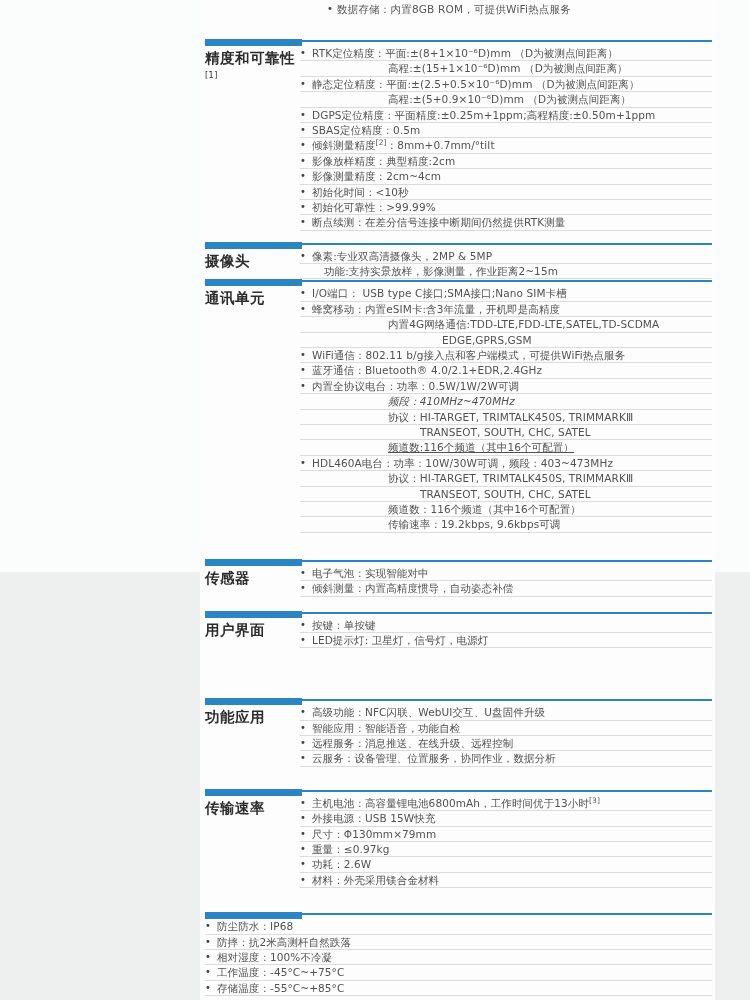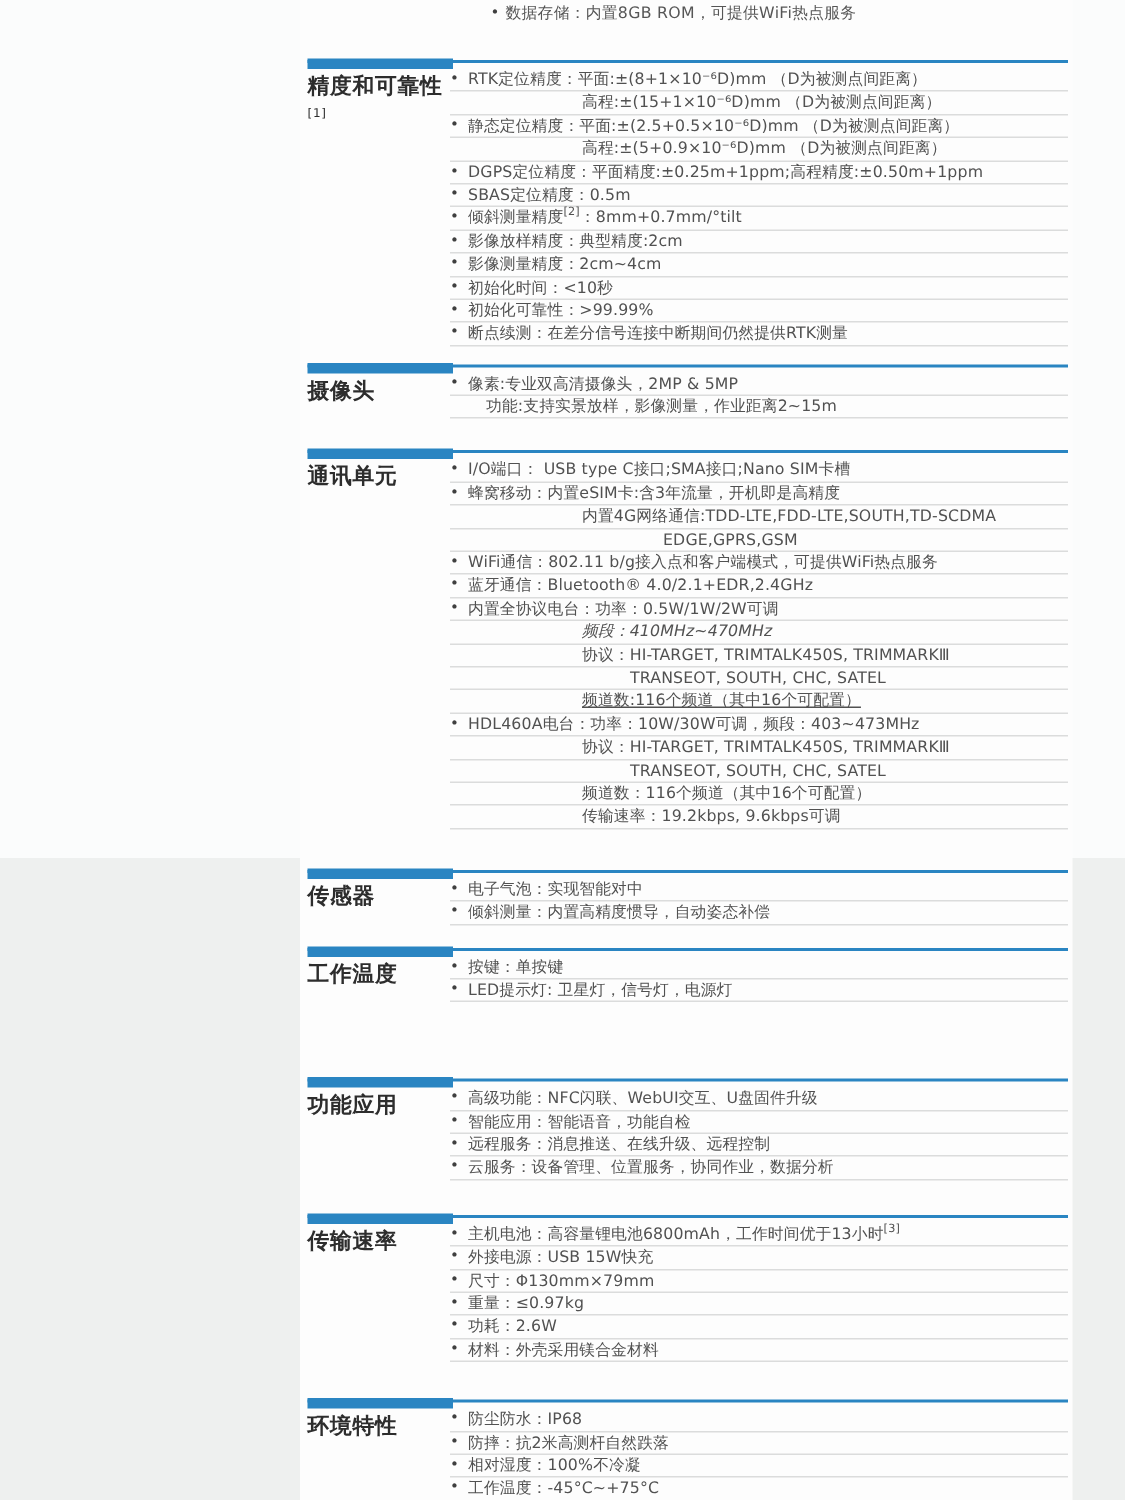--- a/index.html
+++ b/index.html
@@ -79,32 +79,32 @@
         <div class="sec-body">
           <div class="tcol">
             <h2 class="ttl">摄像头</h2>
           </div>
           <div class="list">
             <div class="line" style="padding-left: 12px;"><span class="bdot" style="left: 0px;">•</span>像素:专业双高清摄像头，2MP &amp; 5MP</div>
             <div class="line" style="padding-left: 24px;">功能:支持实景放样，影像测量，作业距离2~15m</div>
           </div>
         </div>
       </section>
-      <section class="sec" style="margin-top: 20px;">
+      <section class="sec" style="margin-top: 0;">
         <div class="rule">
           <div class="rule-bar"></div>
         </div>
         <div class="sec-body">
           <div class="tcol">
             <h2 class="ttl">通讯单元</h2>
           </div>
           <div class="list">
             <div class="line" style="padding-left: 12px;"><span class="bdot" style="left: 0px;">•</span>I/O端口： USB type C接口;SMA接口;Nano SIM卡槽</div>
             <div class="line" style="padding-left: 12px;"><span class="bdot" style="left: 0px;">•</span>蜂窝移动：内置eSIM卡:含3年流量，开机即是高精度</div>
-            <div class="line" style="padding-left: 88px;">内置4G网络通信:TDD-LTE,FDD-LTE,SOUTH,TD-SCDMA</div>
+            <div class="line" style="padding-left: 88px;">内置4G网络通信:TDD-LTE,FDD-LTE,SATEL,TD-SCDMA</div>
             <div class="line" style="padding-left: 142px;">EDGE,GPRS,GSM</div>
             <div class="line" style="padding-left: 12px;"><span class="bdot" style="left: 0px;">•</span>WiFi通信：802.11 b/g接入点和客户端模式，可提供WiFi热点服务</div>
             <div class="line" style="padding-left: 12px;"><span class="bdot" style="left: 0px;">•</span>蓝牙通信：Bluetooth® 4.0/2.1+EDR,2.4GHz</div>
             <div class="line" style="padding-left: 12px;"><span class="bdot" style="left: 0px;">•</span>内置全协议电台：功率：0.5W/1W/2W可调</div>
             <div class="line" style="padding-left: 88px; font-style: italic;">频段：410MHz~470MHz</div>
             <div class="line" style="padding-left: 88px;">协议：HI-TARGET, TRIMTALK450S, TRIMMARKⅢ</div>
             <div class="line" style="padding-left: 120px;">TRANSEOT, SOUTH, CHC, SATEL</div>
             <div class="line" style="padding-left: 88px; text-decoration: underline;">频道数:116个频道（其中16个可配置）</div>
             <div class="line" style="padding-left: 12px;"><span class="bdot" style="left: 0px;">•</span>HDL460A电台：功率：10W/30W可调，频段：403~473MHz</div>
             <div class="line" style="padding-left: 88px;">协议：HI-TARGET, TRIMTALK450S, TRIMMARKⅢ</div>
@@ -127,21 +127,21 @@
             <div class="line" style="padding-left: 12px;"><span class="bdot" style="left: 0px;">•</span>倾斜测量：内置高精度惯导，自动姿态补偿</div>
           </div>
         </div>
       </section>
       <section class="sec" style="margin-top: 14px;">
         <div class="rule">
           <div class="rule-bar"></div>
         </div>
         <div class="sec-body">
           <div class="tcol">
-            <h2 class="ttl">工作温度</h2>
+            <h2 class="ttl">用户界面</h2>
           </div>
           <div class="list">
             <div class="line" style="padding-left: 12px;"><span class="bdot" style="left: 0px;">•</span>按键：单按键</div>
             <div class="line" style="padding-left: 12px;"><span class="bdot" style="left: 0px;">•</span>LED提示灯: 卫星灯，信号灯，电源灯</div>
           </div>
         </div>
       </section>
       <section class="sec" style="margin-top: 50px;">
         <div class="rule">
           <div class="rule-bar"></div>
@@ -174,23 +174,20 @@
             <div class="line" style="padding-left: 12px;"><span class="bdot" style="left: 0px;">•</span>功耗：2.6W</div>
             <div class="line" style="padding-left: 12px;"><span class="bdot" style="left: 0px;">•</span>材料：外壳采用镁合金材料</div>
           </div>
         </div>
       </section>
       <section class="sec" style="margin-top: 24px;">
         <div class="rule">
           <div class="rule-bar"></div>
         </div>
         <div class="sec-body">
-          <div class="tcol">
-            <h2 class="ttl">环境特性</h2>
-          </div>
           <div class="list">
             <div class="line" style="padding-left: 12px;"><span class="bdot" style="left: 0px;">•</span>防尘防水：IP68</div>
             <div class="line" style="padding-left: 12px;"><span class="bdot" style="left: 0px;">•</span>防摔：抗2米高测杆自然跌落</div>
             <div class="line" style="padding-left: 12px;"><span class="bdot" style="left: 0px;">•</span>相对湿度：100%不冷凝</div>
             <div class="line" style="padding-left: 12px;"><span class="bdot" style="left: 0px;">•</span>工作温度：-45°C~+75°C</div>
             <div class="line" style="padding-left: 12px;"><span class="bdot" style="left: 0px;">•</span>存储温度：-55°C~+85°C</div>
           </div>
         </div>
       </section>
     </div>

